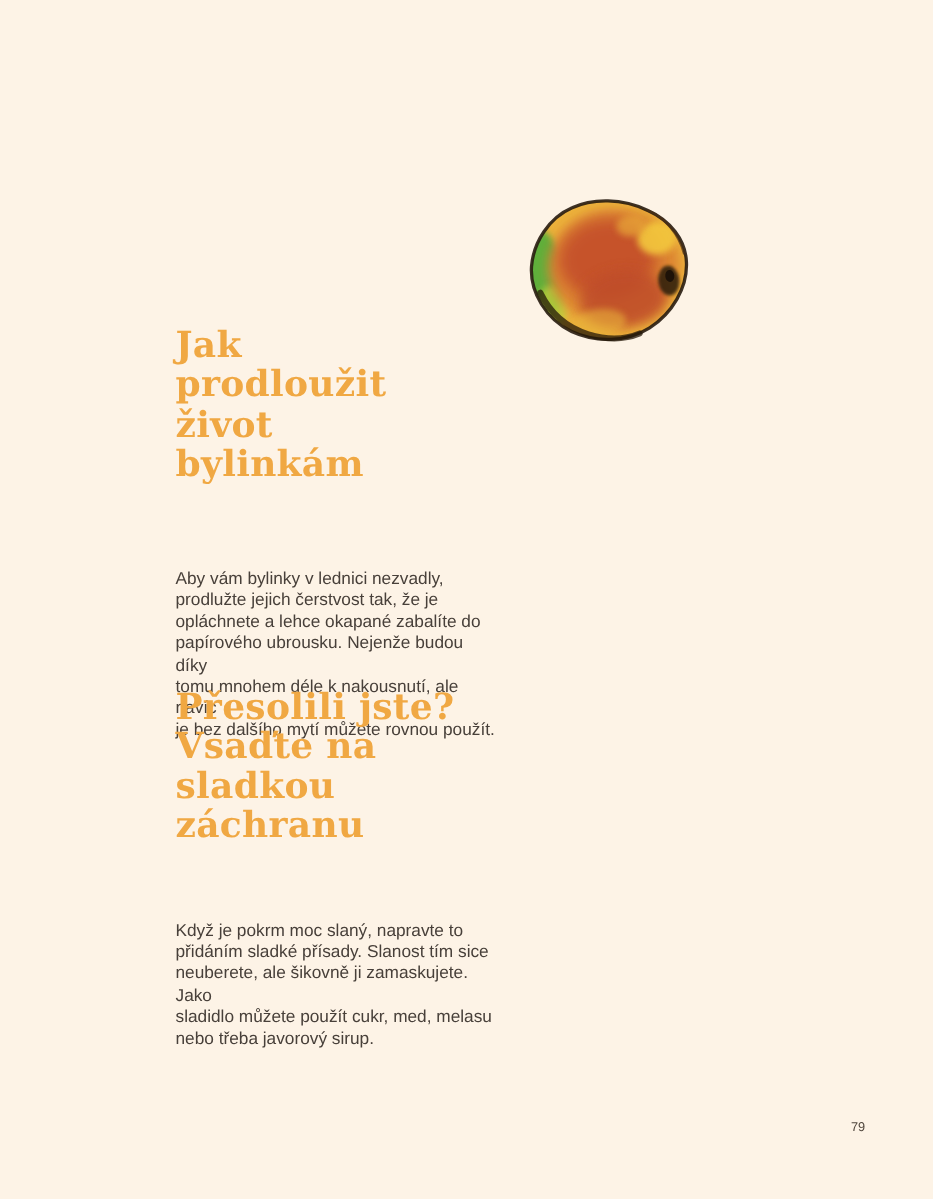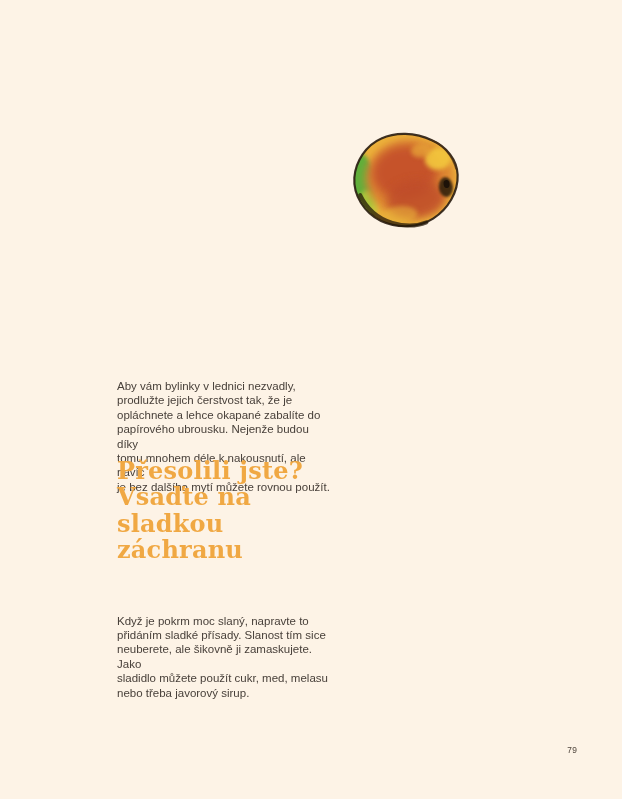--- a/index.html
+++ b/index.html
@@ -49,21 +49,21 @@
   .h-salt    { left: 117px; top: 438px; width: 220px; }
   .b-salt    { left: 117px; top: 602px; width: 220px; }
   .h-fatty   { left: 330px; top: 328px; width: 210px; }
   .b-fatty   { left: 330px; top: 434px; width: 220px; }
   .page-number {
     position: absolute;
     left: 560px;
     top: 746px;
     width: 24px;
     text-align: center;
-    font-family: Liberation Mono, monospace;
+    font-family: Liberation Sans, sans-serif;
     font-size: 8.5px;
     color: #51473e;
   }
 </style>
 </head>
 <body>
 
 <div class="page">
 
   <svg class="illustration" viewBox="0 0 116 106" xmlns="http://www.w3.org/2000/svg" aria-hidden="true">
@@ -100,20 +100,24 @@
         <ellipse cx="95" cy="63" rx="7" ry="10" fill="#31200f" filter="url(#b1)" opacity="0.9"></ellipse>
         <ellipse cx="96" cy="60" rx="3" ry="4" fill="#1d1208"></ellipse>
       </g>
 
       <path d="M 36,8 C 20,13 8,28 5,44 C 2,61 11,80 27,90 C 42,99 63,101 79,93 C 95,85 107,69 108,52 C 109,37 100,23 86,15 C 70,5 50,3 36,8 Z" fill="none" stroke="#281c11" stroke-width="2.2" stroke-linecap="round" opacity="0.9"></path>
       <path d="M 9,62 C 14,76 24,87 38,93 C 50,98 62,99 72,96" fill="none" stroke="#241808" stroke-width="4" stroke-linecap="round" opacity="0.75"></path>
       <path d="M 86,15 C 97,21 105,33 107,46" fill="none" stroke="#4a2f16" stroke-width="1.6" stroke-linecap="round" opacity="0.7"></path>
     </g>
   </svg>
 
+  <h2 class="heading h-herbs">Jak
+prodloužit
+život
+bylinkám</h2>
   <p class="bodytext b-herbs">Aby vám bylinky v lednici nezvadly,
 prodlužte jejich čerstvost tak, že je
 opláchnete a lehce okapané zabalíte do
 papírového ubrousku. Nejenže budou díky
 tomu mnohem déle k nakousnutí, ale navíc
 je bez dalšího mytí můžete rovnou použít.</p>
 
   <h2 class="heading h-salt">Přesolili jste?
 Vsaďte na
 sladkou

